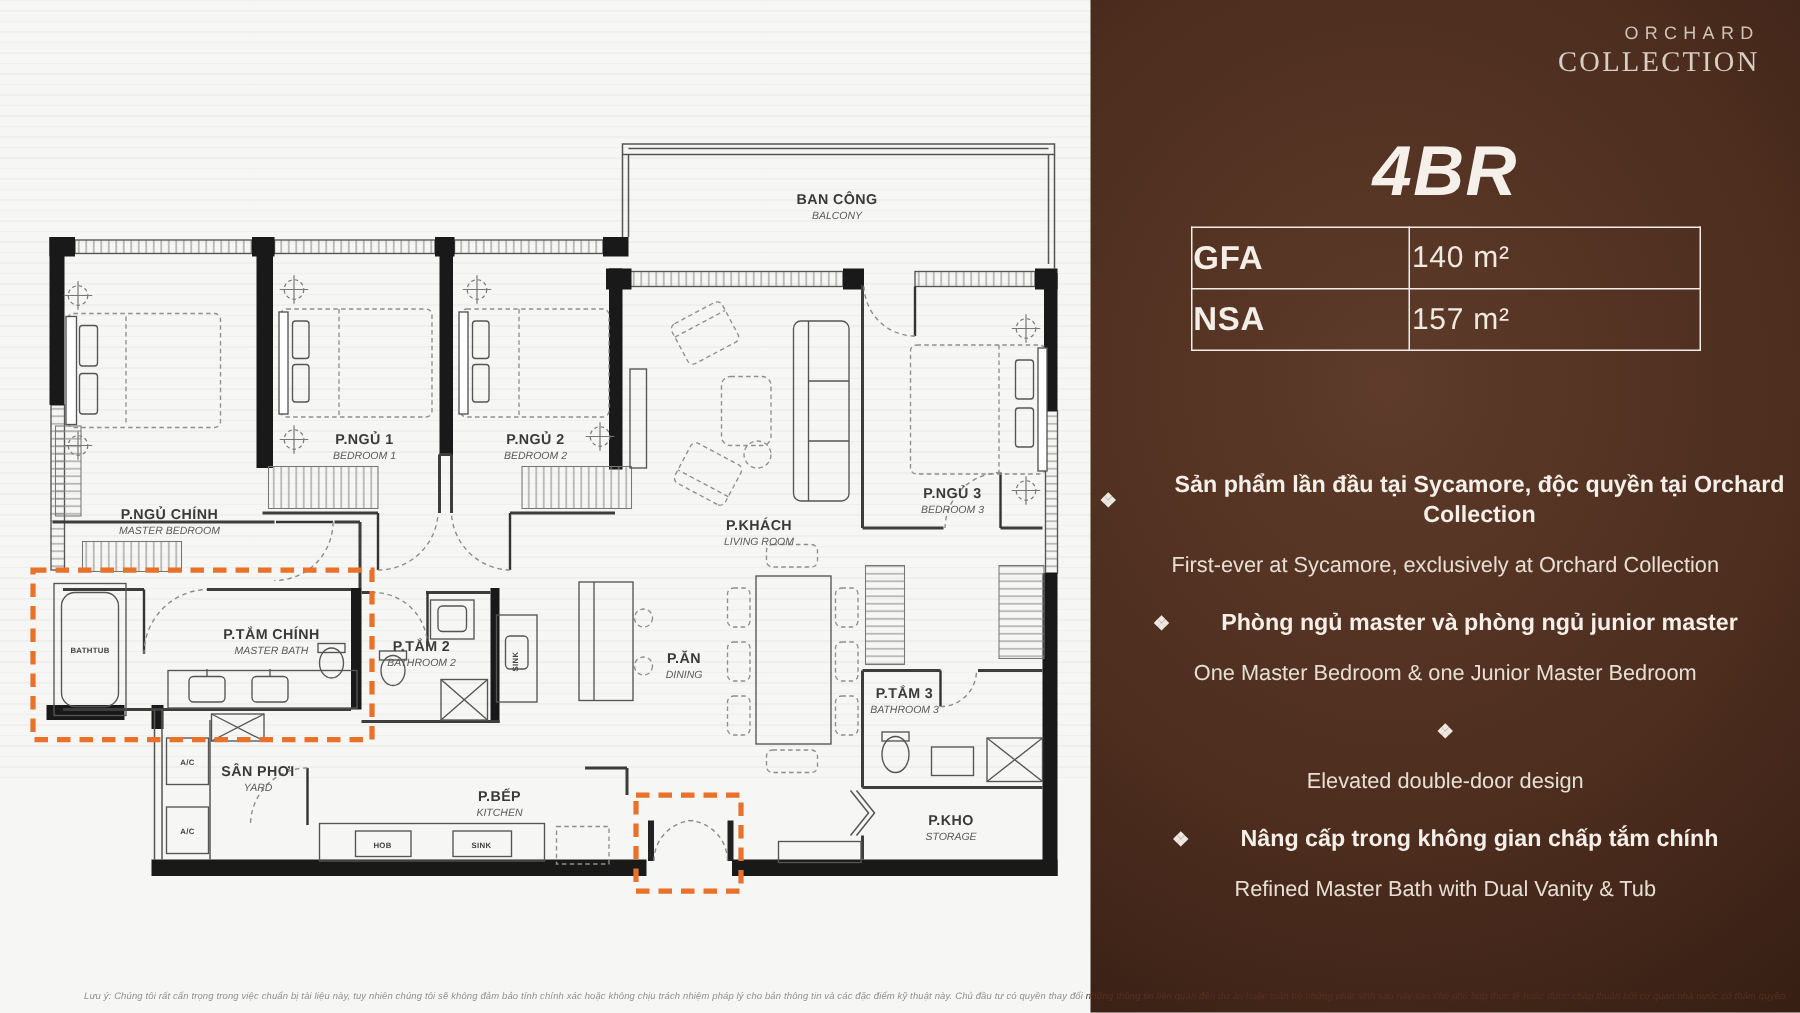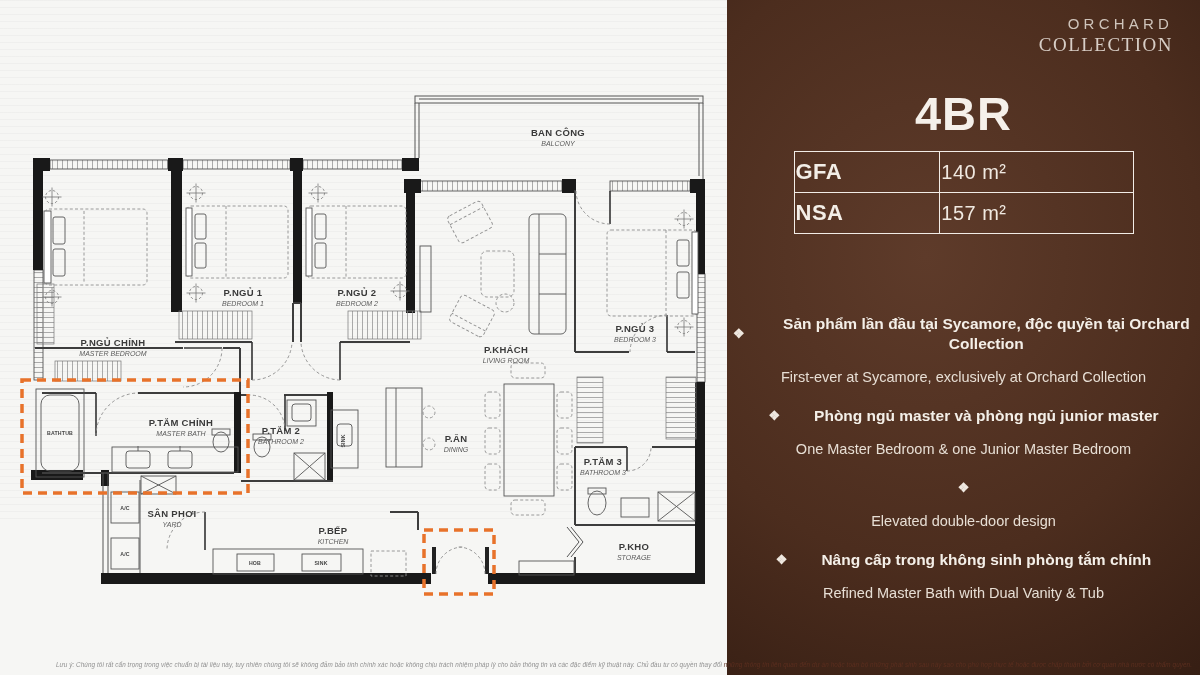--- a/index.html
+++ b/index.html
@@ -11,24 +11,24 @@
     background:
       repeating-linear-gradient(180deg, rgba(110,110,118,.05) 0 1px, transparent 1px 7px),
       #f6f6f4;}
   .plan-pane svg{display:block;}
 
   
   .info-pane{position:absolute;left:727px;top:0;width:473px;height:675px;
     background:radial-gradient(130% 100% at 42% 38%, #5e3b2a 0%, #4c2d1e 45%, #371f14 75%, #28140d 100%);
     color:#f3eee7;}
   .brand{position:absolute;top:16px;right:27px;text-align:right;line-height:1;}
-  .brand-top{font-size:15px;letter-spacing:4.2px;color:#cfc4bb;margin-bottom:4px;}
+  .brand-top{font-size:12px;letter-spacing:4.2px;color:#cfc4bb;margin-bottom:4px;}
   .brand-bottom{font-family:"Liberation Serif",serif;font-size:19px;letter-spacing:1.5px;color:#d8cec6;}
   .unit-title{position:absolute;top:86px;left:0;width:100%;text-align:center;
-    font-size:47px;font-weight:600;letter-spacing:1px;color:#f5f0ea;}
+    font-size:47px;font-weight:600;letter-spacing:1px;color:#f5f0ea;font-style:italic;}
   .spec-table{position:absolute;top:151px;left:50%;transform:translateX(-50%);
     width:340px;border:1.5px solid #f2ece6;border-collapse:collapse;}
   .spec-table td{border:1.2px solid #f2ece6;height:38px;text-align:left;vertical-align:middle;}
   .spec-label{width:43%;font-size:22px;font-weight:600;letter-spacing:.5px;}
   .spec-value{font-size:20px;letter-spacing:.5px;color:#f0e9e1;}
   .features{position:absolute;top:300px;left:6px;right:6px;padding-top:14px;text-align:center;}
   .feat{margin-bottom:19px;}
   .feat-vi{display:flex;justify-content:center;align-items:center;gap:34px;
     font-size:15.5px;font-weight:700;line-height:20px;margin-bottom:13px;color:#f4efe8;}
   .feat-icon{font-size:13px;color:#efe8e0;}
@@ -354,21 +354,21 @@
     </div>
     <div class="feat">
       <div class="feat-vi">
         <span class="feat-icon">❖</span>
       </div>
       <div class="feat-en">Elevated double-door design</div>
     </div>
     <div class="feat">
       <div class="feat-vi">
         <span class="feat-icon">❖</span>
-        <span>Nâng cấp trong không sinh phòng tắm chính</span>
+        <span>Nâng cấp trong không gian chấp tắm chính</span>
       </div>
       <div class="feat-en">Refined Master Bath with Dual Vanity &amp; Tub</div>
     </div>
   </div>
 </div>
 
 <div class="disclaimer">
   <span class="disc-light">Lưu ý: Chúng tôi rất cẩn trọng trong việc chuẩn bị tài liệu này, tuy nhiên chúng tôi sẽ không đảm bảo tính chính xác hoặc không chịu trách nhiệm pháp lý cho bản thông tin và các đặc điểm kỹ thuật này. Chủ đầu tư có quyền thay đổi</span><span class="disc-dark"> những thông tin liên quan đến dự án hoặc toàn bộ những phát sinh sau này sao cho phù hợp thực tế hoặc được chấp thuận bởi cơ quan nhà nước có thẩm quyền.</span>
 </div>
 

